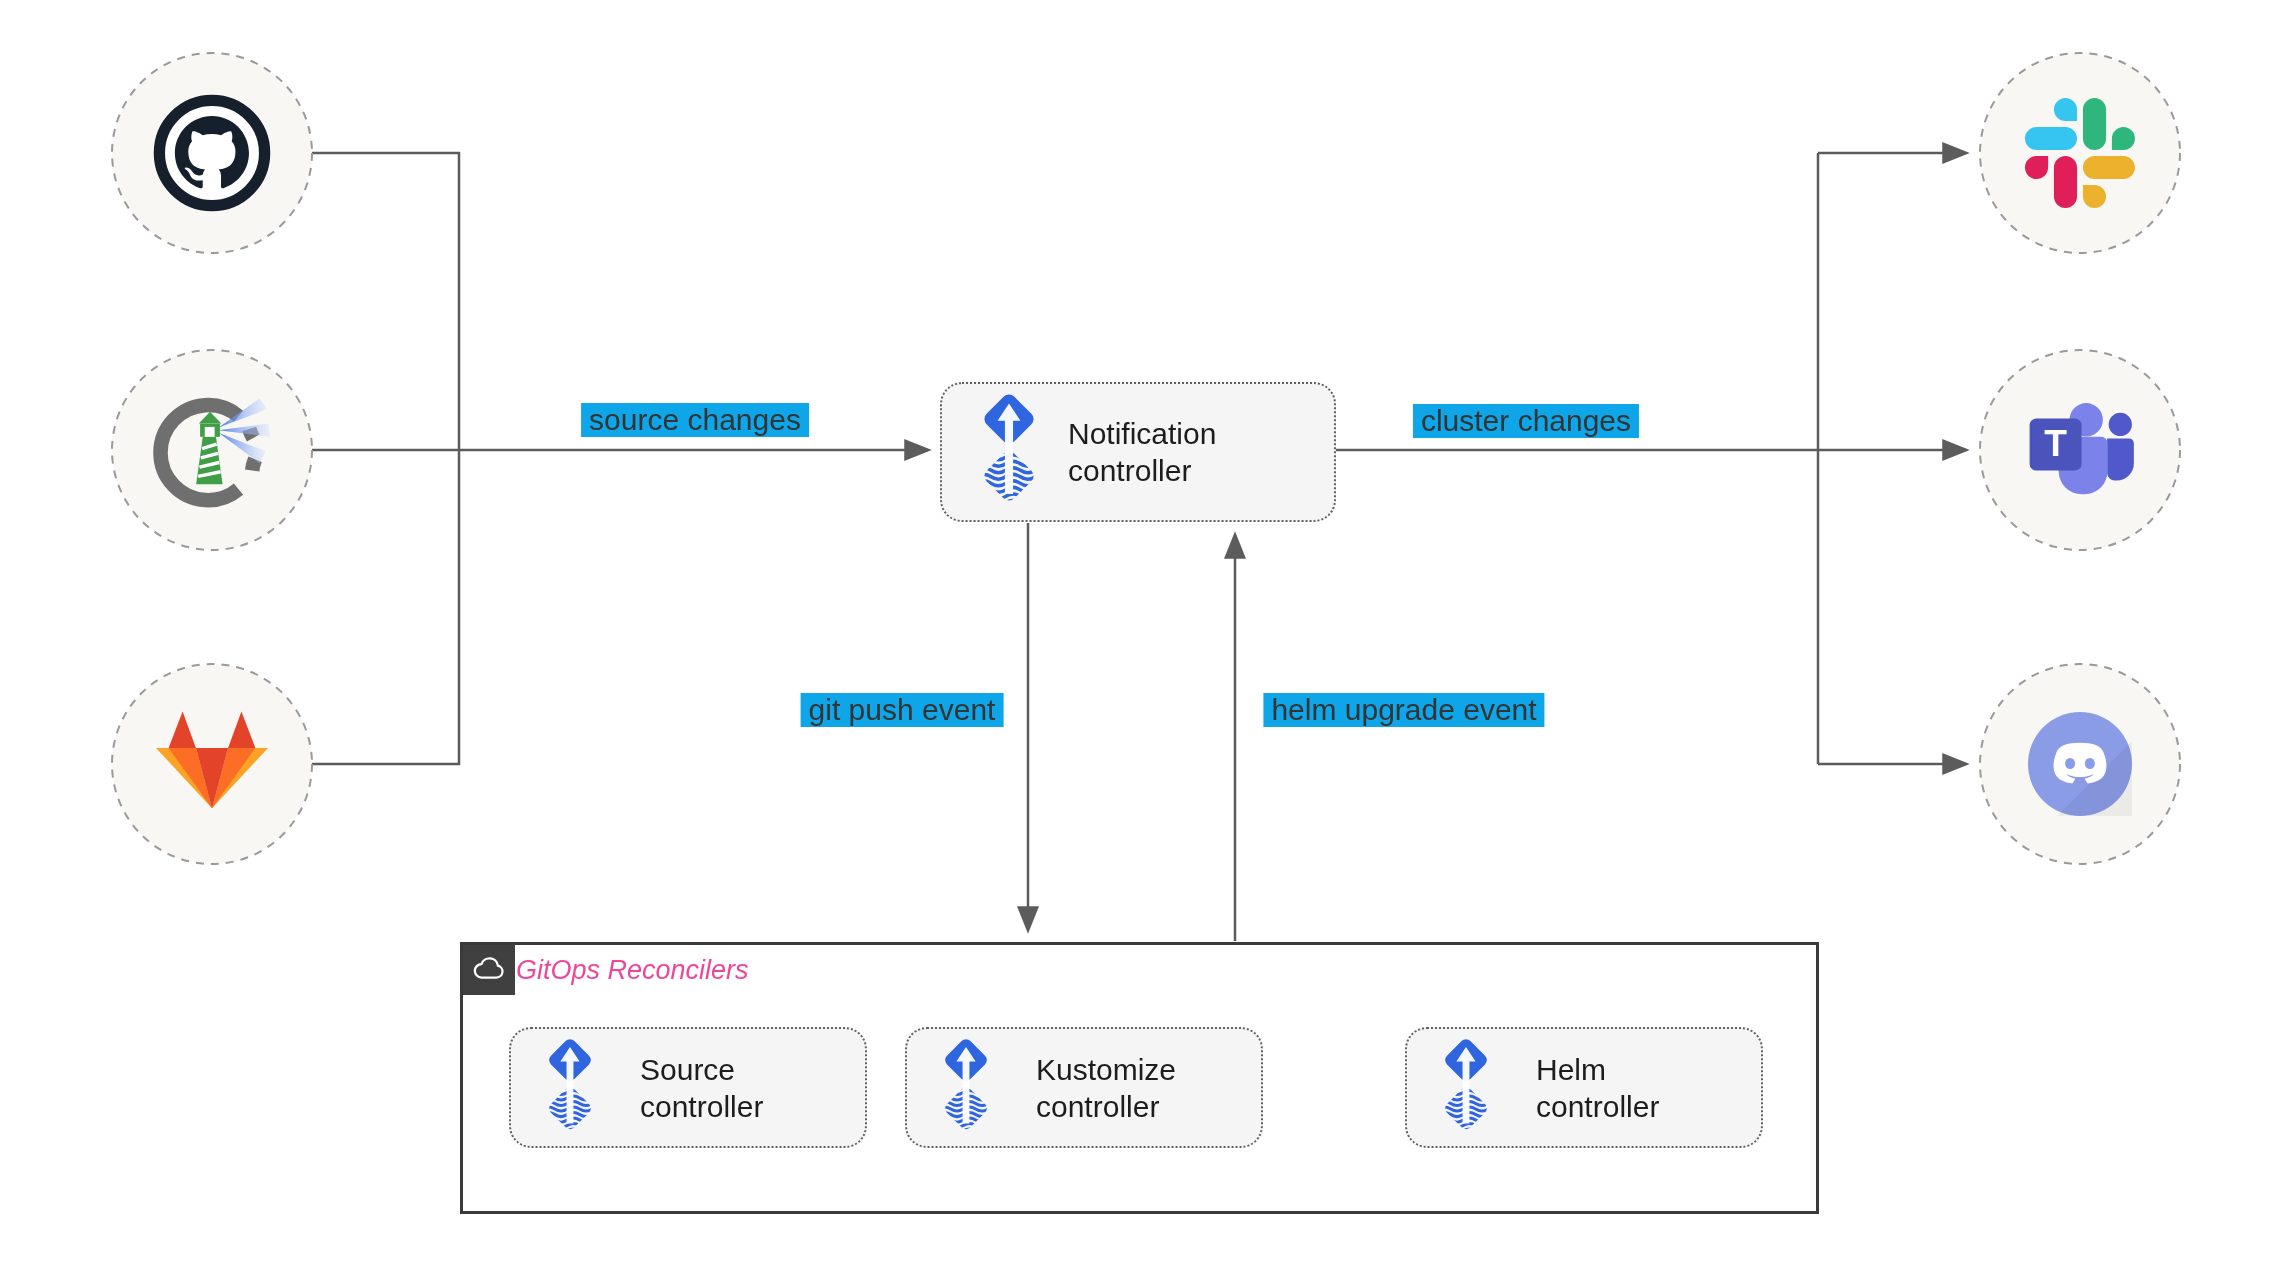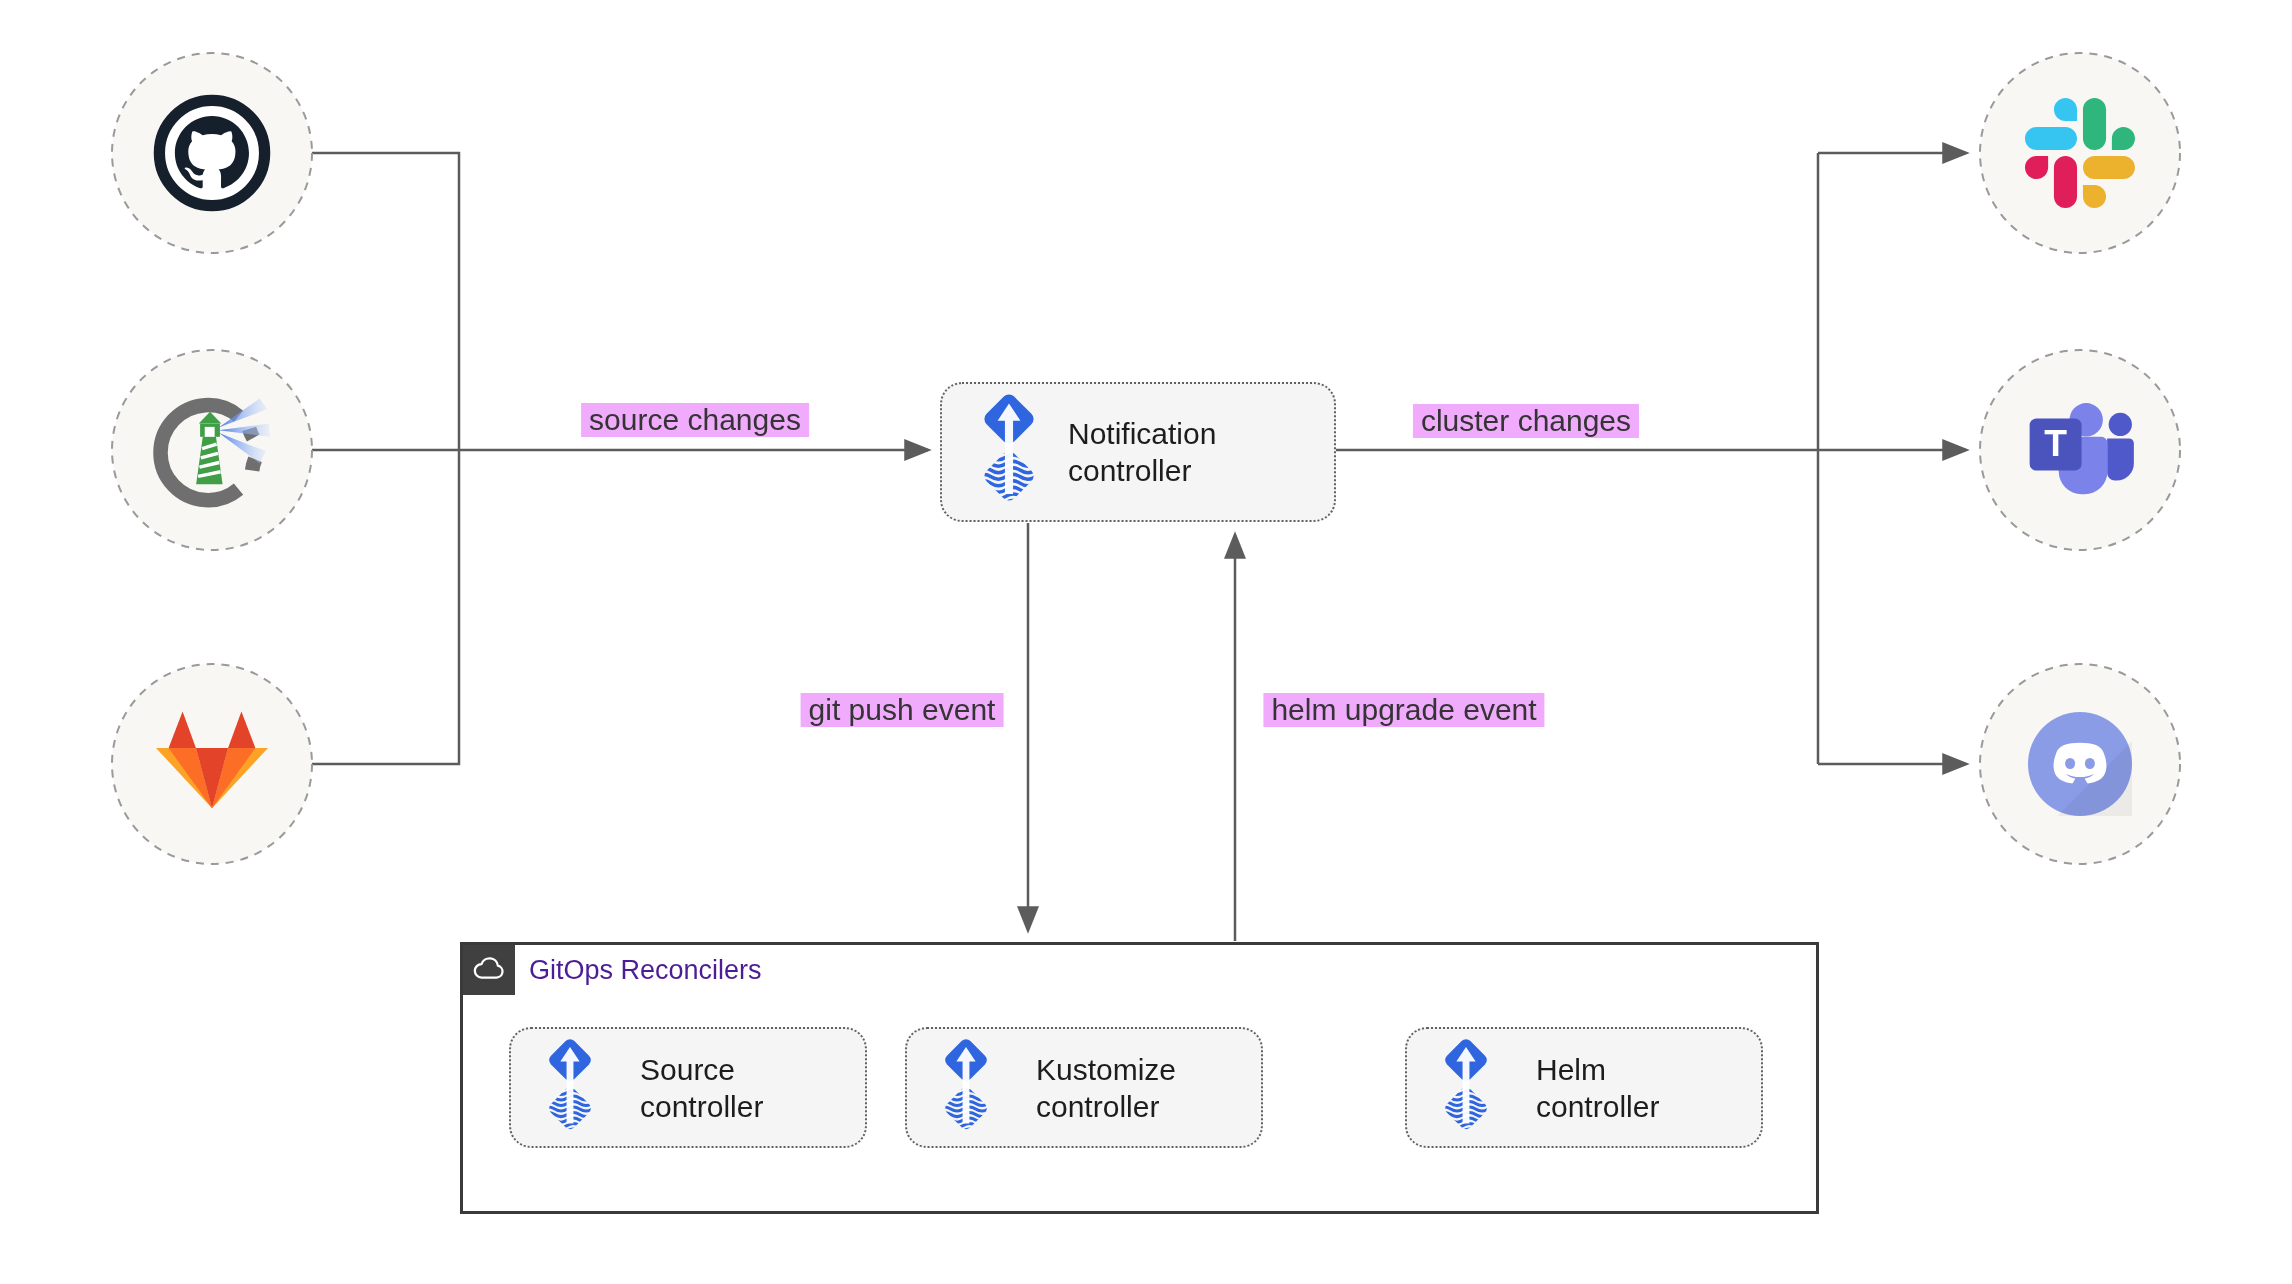--- a/index.html
+++ b/index.html
@@ -1,37 +1,37 @@
 <!DOCTYPE html>
 <html><head>
 <meta charset="utf-8">
 <style>
   html,body{margin:0;padding:0;background:#ffffff;}
   .canvas{position:relative;width:2292px;height:1284px;background:#ffffff;overflow:hidden;
           font-family:"Liberation Sans","DejaVu Sans",sans-serif;}
   svg.overlay{position:absolute;left:0;top:0;width:2292px;height:1284px;}
 
   .edge-label{position:absolute;transform:translate(-50%,-50%);font-size:30px;color:#343434;
-              white-space:nowrap;background:#f0abfc;padding:0 8px;}
+              white-space:nowrap;background:#0ea5e9;padding:0 8px;}
 
   .ctrl-box{position:absolute;background:#f5f5f5;border:2px dotted #616161;border-radius:22px;
             display:flex;align-items:center;box-sizing:border-box;}
   .ctrl-box .flux-wrap{flex:0 0 auto;display:flex;align-items:center;justify-content:center;}
   .ctrl-box .ctrl-label{flex:1 1 auto;text-align:left;font-size:30px;line-height:37px;
             color:#1d1d1d;padding-right:18px;}
 
   .notification-box{left:940px;top:382px;width:396px;height:140px;}
   .notification-box .flux-wrap{margin-left:26px;}
   .notification-box .ctrl-label{max-width:230px;margin:0 auto;}
 
   .recon-container{position:absolute;left:460px;top:942px;width:1359px;height:272px;
                    border:3px solid #3a3a3a;box-sizing:border-box;background:#ffffff;}
   .recon-header{position:absolute;left:0;top:0;display:flex;align-items:center;}
   .recon-badge{width:52px;height:50px;background:#404040;display:flex;align-items:center;justify-content:center;}
-  .recon-title{font-size:27px;color:#4c1d95;margin-left:14px;white-space:nowrap;}
+  .recon-title{font-size:27px;color:#ec4899;margin-left:1px;white-space:nowrap;font-style:italic;}
 
   .small-box{height:121px;width:358px;top:1027px;}
   .small-box .flux-wrap{margin-left:24px;}
   .small-box .ctrl-label{max-width:180px;margin:0 auto;padding-right:10px;}
   .box-source{left:509px;}
   .box-kustomize{left:905px;}
   .box-helm{left:1405px;}
 </style>
 </head>
 <body>

